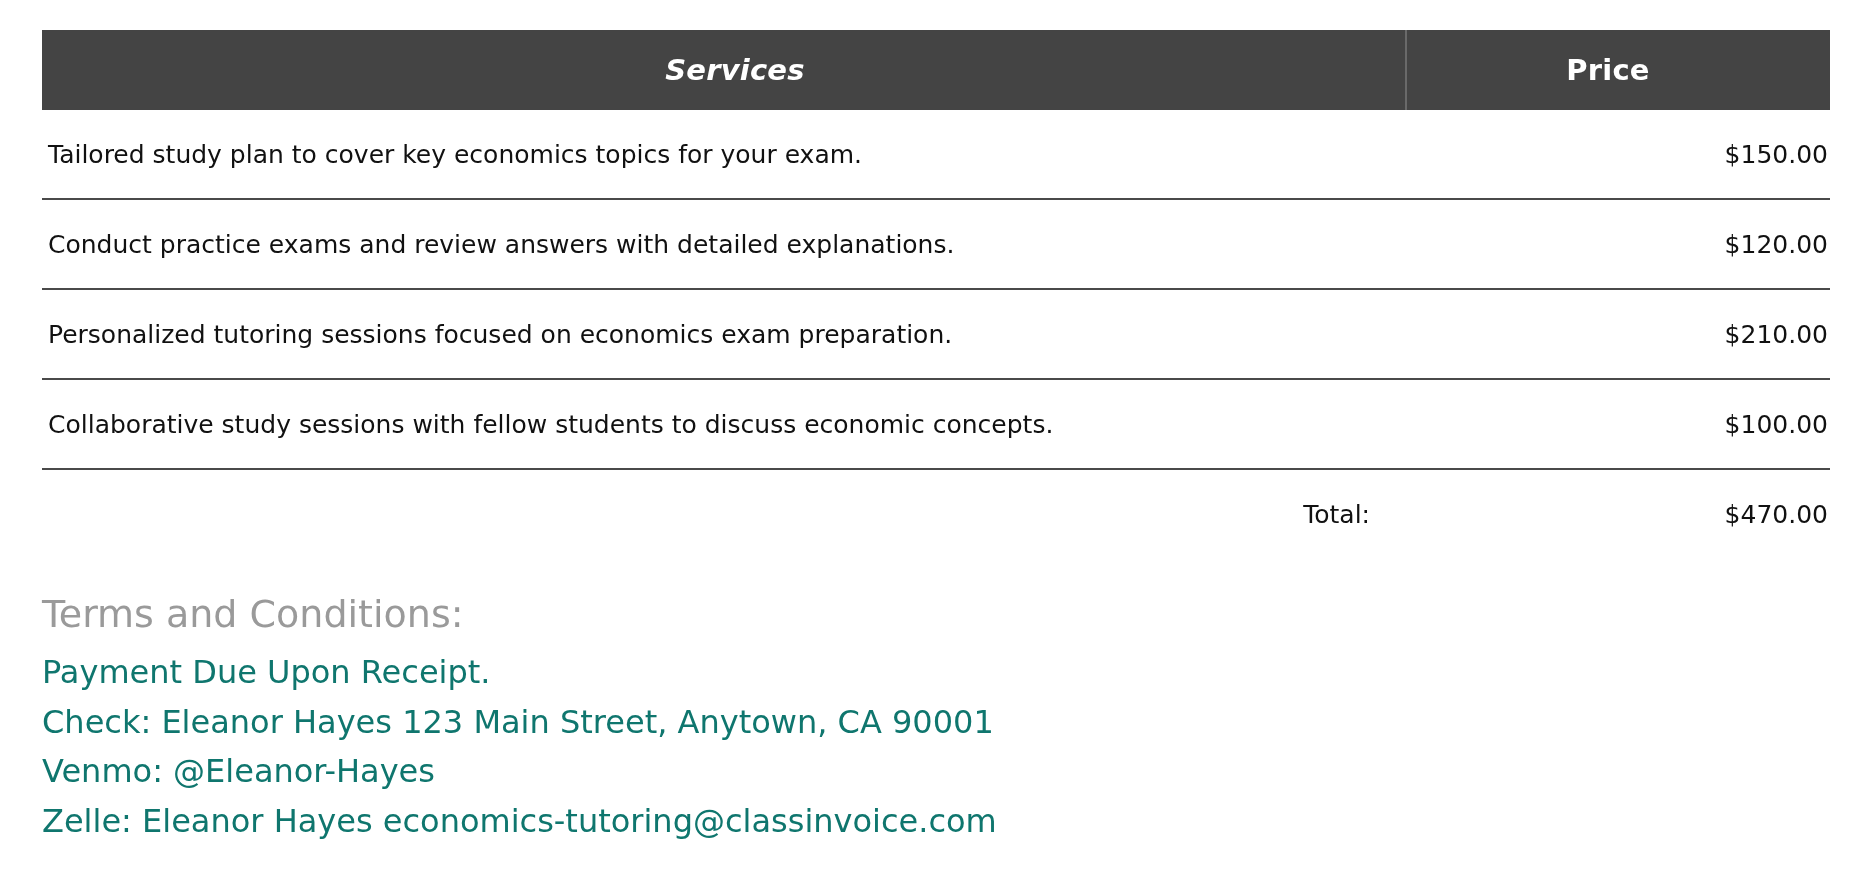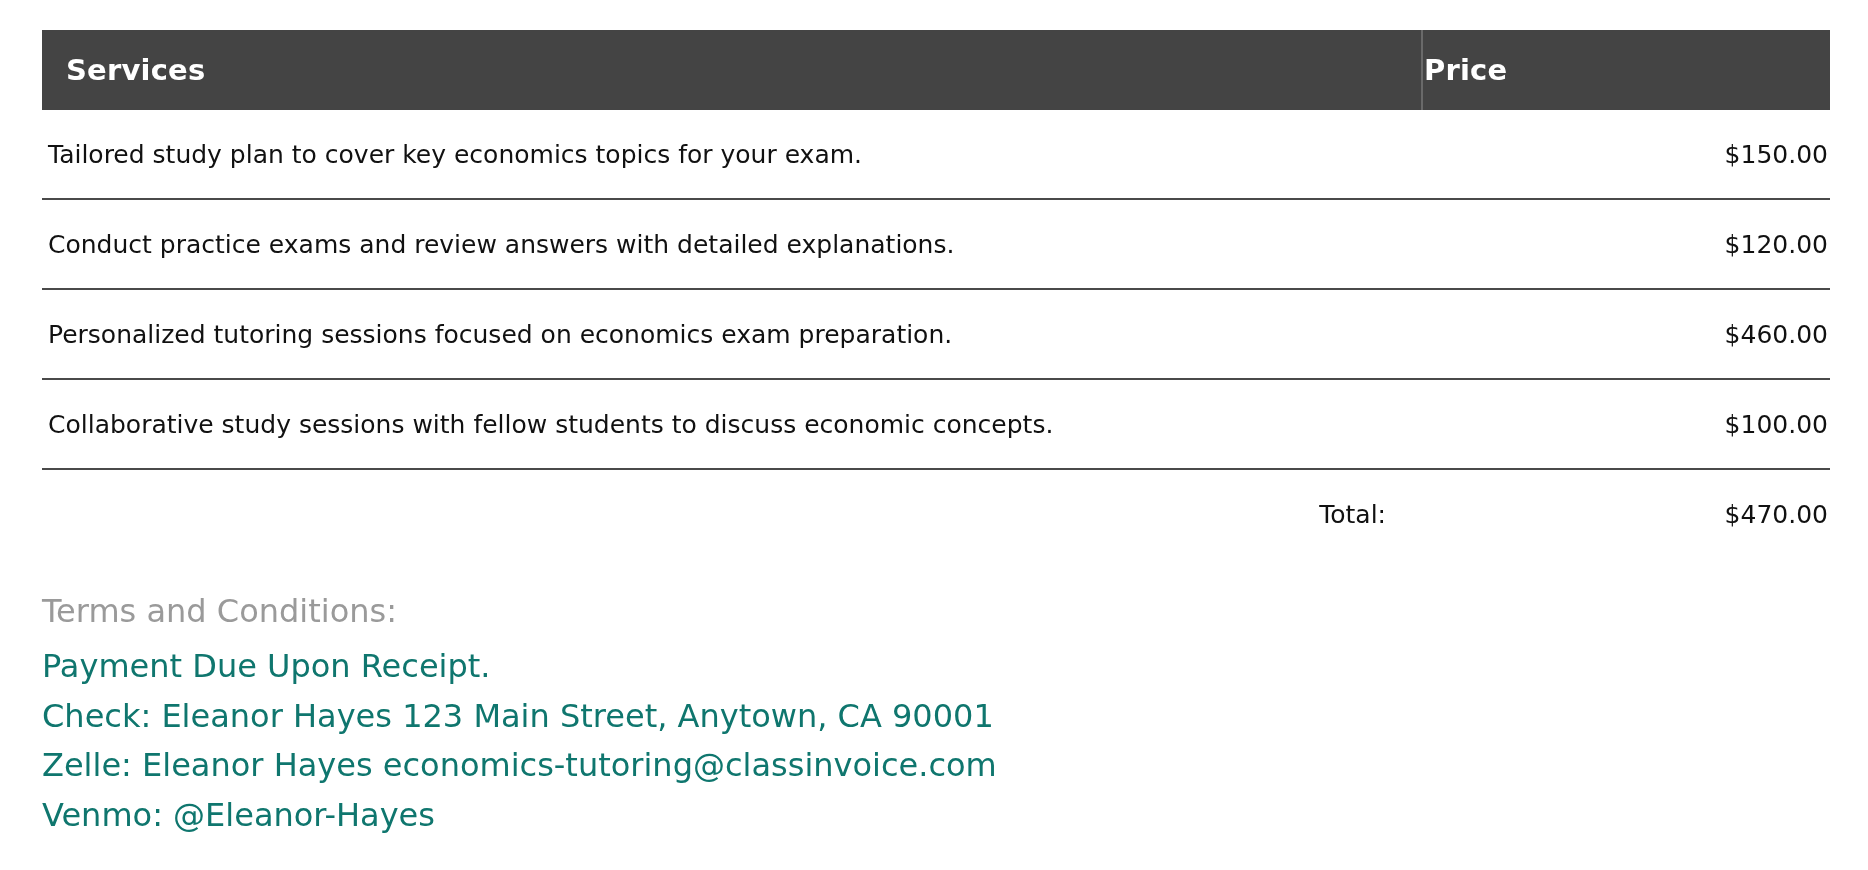--- a/index.html
+++ b/index.html
@@ -32,27 +32,28 @@
   .invoice-table thead th {
     background: #444444;
     color: #ffffff;
     font-size: 29px;
     font-weight: bold;
     height: 78px;
     vertical-align: middle;
     letter-spacing: 0.2px;
   }
   .th-services {
-    text-align: left;
+    text-align: center;
     padding-left: 24px;
     border-right: 2px solid #6a6a6a;
+    font-style: italic;
   }
   .th-price {
-    text-align: left;
-    padding-right: 6px;
+    text-align: center;
+    padding-right: 22px;
     width: 400px;
   }
 
   .invoice-table tbody td {
     font-size: 25px;
     font-weight: 400;
     color: #111111;
     height: 86px;
     vertical-align: middle;
     border-bottom: 2px solid #4a4a4a;
@@ -85,21 +86,21 @@
     text-align: right;
     padding-right: 2px;
   }
 
   
   .terms {
     margin-top: 34px;
     padding-left: 0px;
   }
   .terms-title {
-    font-size: 32px;
+    font-size: 38px;
     color: #9a9a9a;
     margin-bottom: 12px;
     margin-top: 32px;
   }
   .terms-line {
     font-size: 32px;
     color: #0f766e;
     line-height: 1.55;
   }
 </style>
@@ -119,34 +120,34 @@
       <tr>
         <td class="td-service">Tailored study plan to cover key economics topics for your exam.</td>
         <td class="td-price">$150.00</td>
       </tr>
       <tr>
         <td class="td-service">Conduct practice exams and review answers with detailed explanations.</td>
         <td class="td-price">$120.00</td>
       </tr>
       <tr>
         <td class="td-service">Personalized tutoring sessions focused on economics exam preparation.</td>
-        <td class="td-price">$460.00</td>
+        <td class="td-price">$210.00</td>
       </tr>
       <tr>
         <td class="td-service">Collaborative study sessions with fellow students to discuss economic concepts.</td>
         <td class="td-price">$100.00</td>
       </tr>
       <tr class="total-row">
         <td class="total-label">Total:</td>
         <td class="total-value">$470.00</td>
       </tr>
     </tbody>
   </table>
 
   <div class="terms">
     <div class="terms-title">Terms and Conditions:</div>
     <div class="terms-line">Payment Due Upon Receipt.</div>
     <div class="terms-line">Check: Eleanor Hayes 123 Main Street, Anytown, CA 90001</div>
+    <div class="terms-line">Venmo: @Eleanor-Hayes</div>
     <div class="terms-line">Zelle: Eleanor Hayes economics-tutoring@classinvoice.com</div>
-    <div class="terms-line">Venmo: @Eleanor-Hayes</div>
   </div>
 
 </div>
 
 </body></html>

